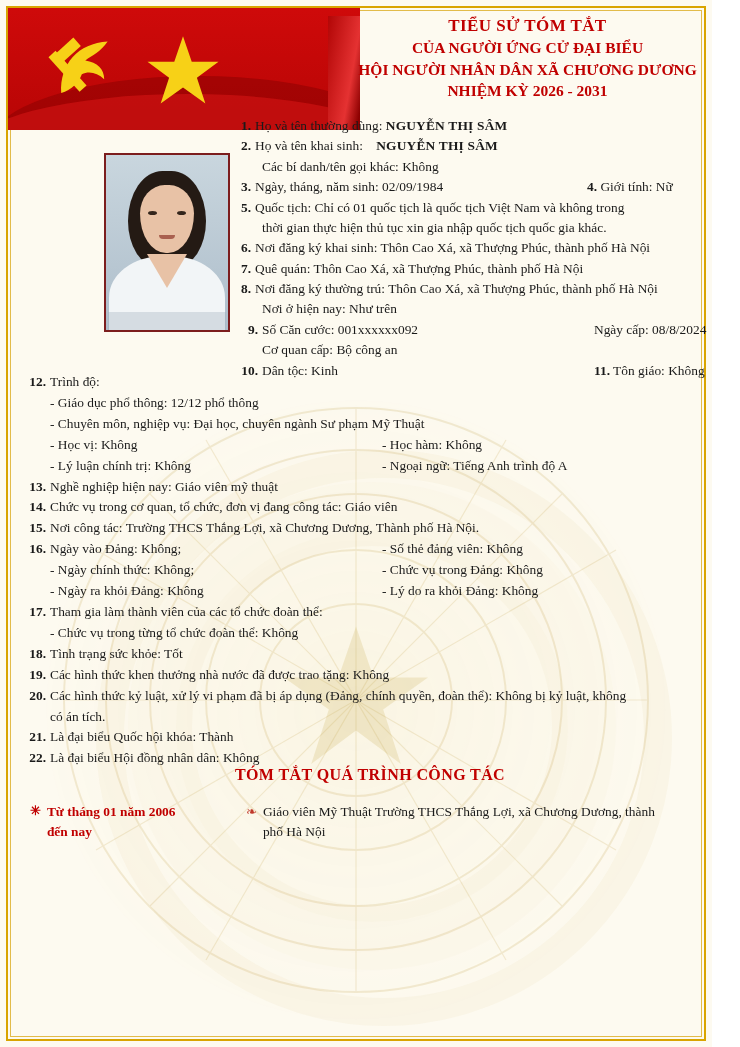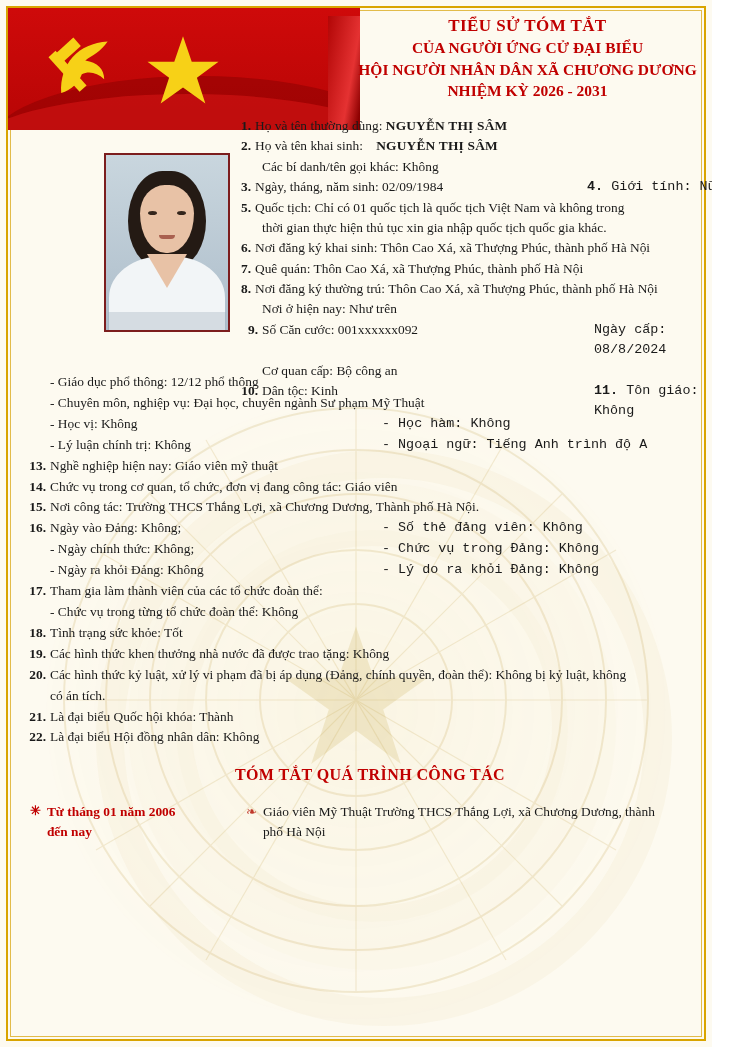--- a/index.html
+++ b/index.html
@@ -271,21 +271,21 @@
   }
   .num.w1 { width: 15px; }
   .num.w2 { width: 22px; }
   .txt { flex: 1 1 auto; }
   .indent { padding-left: 26px; }
   .bold { font-weight: bold; }
   .two-col {
     display: flex;
   }
   .two-col .c1 { width: 332px; flex: 0 0 auto; }
-  .two-col .c2 { flex: 1 1 auto; font-family: Liberation Mono, monospace; }
+  .two-col .c2 { flex: 1 1 auto; }
 
   .name-val {
     font-weight: bold;
     letter-spacing: .2px;
   }
 
   
   .section-title {
     position: absolute;
     left: 0;
@@ -506,20 +506,24 @@
           <span class="bold">11.</span>
           <span>Tôn giáo:</span>
           <span>Không</span>
         </span>
       </span>
     </div>
   </div>
 
   <div class="lower-fields">
 
+    <div class="row">
+      <span class="num w2">12.</span>
+      <span class="txt">Trình độ:</span>
+    </div>
     <div class="indent">- Giáo dục phổ thông: 12/12 phổ thông</div>
     <div class="indent">- Chuyên môn, nghiệp vụ: Đại học, chuyên ngành Sư phạm Mỹ Thuật</div>
     <div class="indent two-col">
       <span class="c1">- Học vị: Không</span>
       <span class="c2">- Học hàm: Không</span>
     </div>
     <div class="indent two-col">
       <span class="c1">- Lý luận chính trị: Không</span>
       <span class="c2">- Ngoại ngữ: Tiếng Anh trình độ A</span>
     </div>

